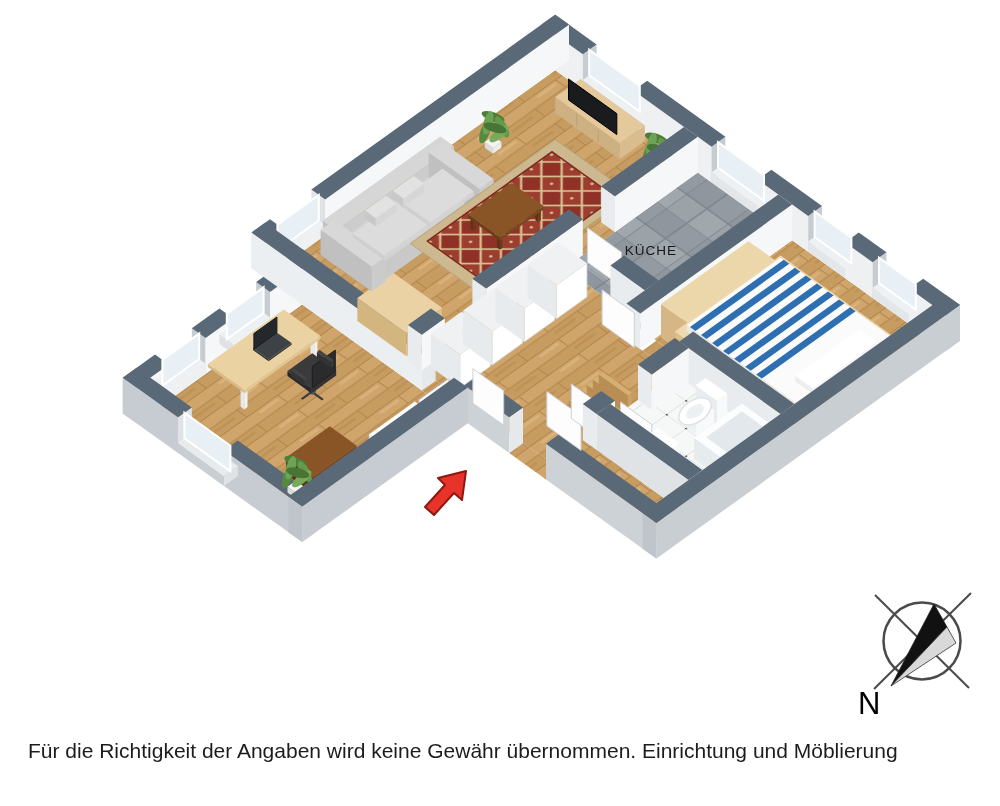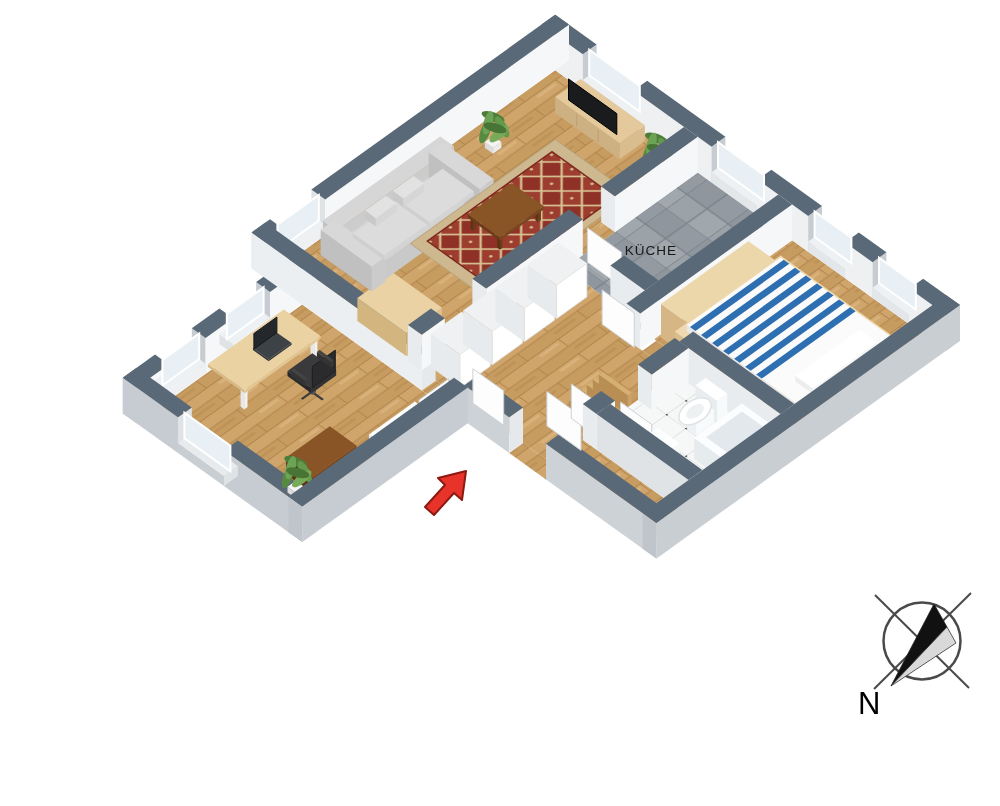--- a/index.html
+++ b/index.html
@@ -415,14 +415,15 @@
   <svg class="compass" width="150" height="150" viewBox="0 0 150 150">
     <line x1="29" y1="109" x2="126" y2="13" stroke="#4a4a4a" stroke-width="2"></line>
     <line x1="30" y1="15" x2="124" y2="108" stroke="#4a4a4a" stroke-width="2"></line>
     <circle cx="77" cy="61" r="38.5" fill="none" stroke="#4a4a4a" stroke-width="2.5"></circle>
     <polygon points="46,106 89,24 102,47" fill="#111111" stroke="#222222" stroke-width="0.8"></polygon>
     <polygon points="46,106 102,47 111,63" fill="#d9d9d9" stroke="#333333" stroke-width="0.8"></polygon>
     <text x="13" y="134" font-size="31" fill="#000000" font-family="Liberation Sans, sans-serif">N</text>
   </svg>
 
   <div class="disclaimer">
+    <div>Für die Richtigkeit der Angaben wird keine Gewähr übernommen. Einrichtung und Möblierung</div>
   </div>
 </div>
 
 </body></html>

